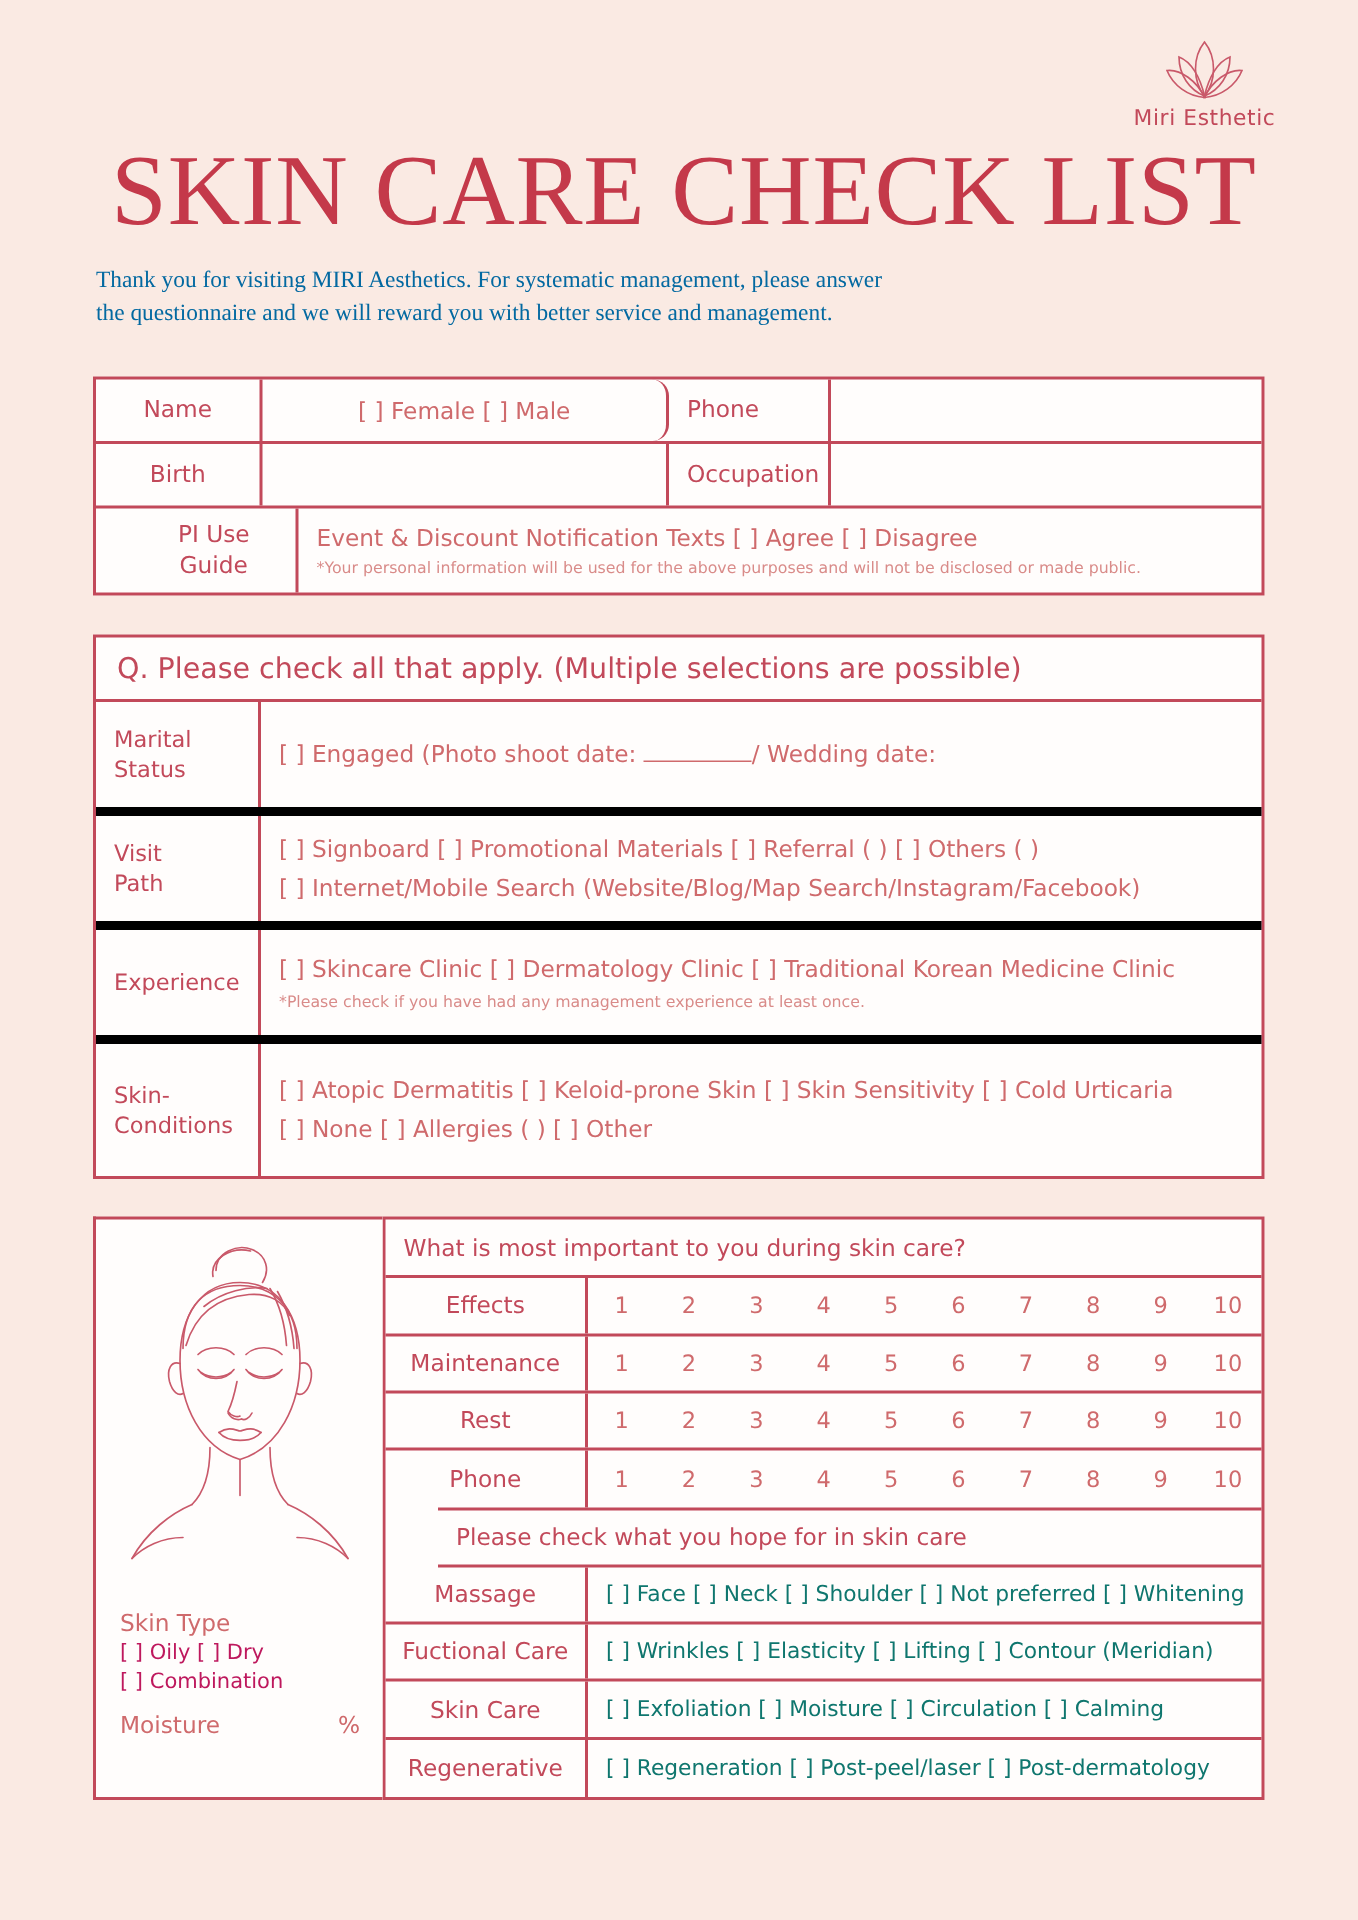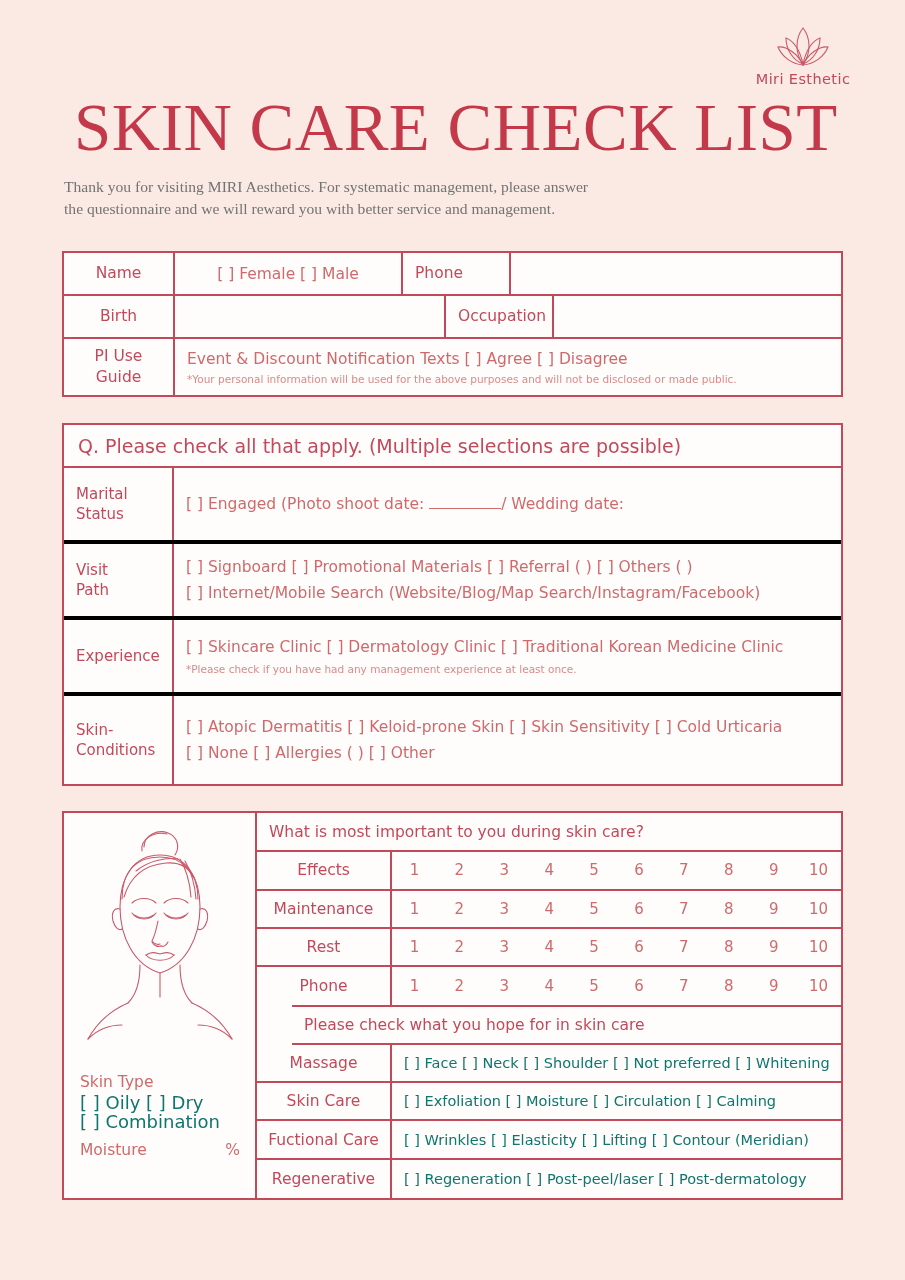--- a/index.html
+++ b/index.html
@@ -54,31 +54,31 @@
   }
 
   .subtitle {
     position: absolute;
     left: 64px;
     top: 176px;
     width: 640px;
     font-family: "Liberation Serif", serif;
     font-size: 15.6px;
     line-height: 22px;
-    color: #737373;
+    color: #0369a1;
   }
 
   
   .tbl {
     position: absolute;
     border: 2px solid #c2495a;
     background: #fffdfc;
   }
   .row { display: flex; border-bottom: 2px solid #c2495a; }
-  .row:last-child { border-bottom: none; }
+  .row:last-child { border-bottom: none; padding-left: 24px; }
 
   .cell {
     padding: 0 12px;
     display: flex;
     flex-direction: column;
     justify-content: center;
     color: #cf6a6c;
     font-size: 15.5px;
   }
   .cell.bordR { border-right: 2px solid #c2495a; }
@@ -87,21 +87,21 @@
     color: #c2495a;
     font-size: 15.5px;
     line-height: 21px;
   }
 
   
   #t1 { left: 62px; top: 251px; width: 781px; }
   #t1 .r1, #t1 .r2 { height: 43px; }
   #t1 .r3 { height: 56px; }
   #t1 .c-name   { width: 111px; align-items: center; }
-  #t1 .c-gender { width: 228px; align-items: center; }
+  #t1 .c-gender { width: 271px; align-items: center; border-radius: 11px; }
   #t1 .c-phone  { width: 108px; }
   #t1 .c-phoneval { flex: 1; }
   #t1 .c-birth  { width: 111px; align-items: center; }
   #t1 .c-birthval { width: 271px; }
   #t1 .c-occ    { width: 108px; }
   #t1 .c-occval { flex: 1; }
   #t1 .c-pi     { width: 111px; align-items: center; text-align: center; }
   #t1 .c-pival  { flex: 1; align-items: flex-start; }
 
   .gender-line { text-align: center; font-size: 15.5px; color: #cf6a6c; }
@@ -112,21 +112,21 @@
   #t2 { left: 62px; top: 423px; width: 781px; }
   #t2 .qhead {
     height: 43px;
     display: flex;
     align-items: center;
     padding-left: 14px;
     border-bottom: 2px solid #c2495a;
     font-size: 19px;
     color: #c2495a;
   }
-  #t2 .qrow { display: flex; border-bottom: 4px solid #000000; }
+  #t2 .qrow { display: flex; border-bottom: 6px solid #000000; }
   #t2 .qrow:last-child { border-bottom: none; }
   #t2 .qlbl {
     width: 110px;
     border-right: 2px solid #c2495a;
     display: flex;
     flex-direction: column;
     justify-content: center;
     padding-left: 12px;
     color: #c2495a;
     font-size: 15px;
@@ -166,21 +166,21 @@
     position: relative;
   }
   .face-wrap { position: absolute; left: 10px; top: 12px; width: 172px; }
   .skintype {
     position: absolute;
     left: 16px;
     top: 258px;
     color: #cf6a6c;
   }
   .skintype .st-title { font-size: 15.5px; color: #cf6a6c; line-height: 22px; }
-  .skintype .st-opt { font-size: 18px; color: #0f766e; line-height: 19px; }
+  .skintype .st-opt { font-size: 14px; color: #be185d; line-height: 19px; }
   .moist-row {
     position: absolute;
     left: 16px; top: 328px;
     width: 160px;
     display: flex;
     justify-content: space-between;
     font-size: 15.5px;
     color: #cf6a6c;
   }
 
@@ -478,27 +478,27 @@
       </div>
 
       <div class="sec-head" style="border-top:2px solid #c2495a;margin-left:35px;">Please check what you hope for in skin care</div>
 
       <div class="hope-row">
         <div class="hr-lbl">Massage</div>
         <div class="hr-val">[ ] Face [ ] Neck [ ] Shoulder [ ] Not preferred [ ] Whitening</div>
       </div>
 
       <div class="hope-row">
+        <div class="hr-lbl">Fuctional Care</div>
+        <div class="hr-val">[ ] Wrinkles [ ] Elasticity [ ] Lifting [ ] Contour (Meridian)</div>
+      </div>
+
+      <div class="hope-row">
         <div class="hr-lbl">Skin Care</div>
         <div class="hr-val">[ ] Exfoliation [ ] Moisture [ ] Circulation [ ] Calming</div>
-      </div>
-
-      <div class="hope-row">
-        <div class="hr-lbl">Fuctional Care</div>
-        <div class="hr-val">[ ] Wrinkles [ ] Elasticity [ ] Lifting [ ] Contour (Meridian)</div>
       </div>
 
       <div class="hope-row last">
         <div class="hr-lbl">Regenerative</div>
         <div class="hr-val">[ ] Regeneration [ ] Post-peel/laser [ ] Post-dermatology</div>
       </div>
 
     </div>
   </div>
 

